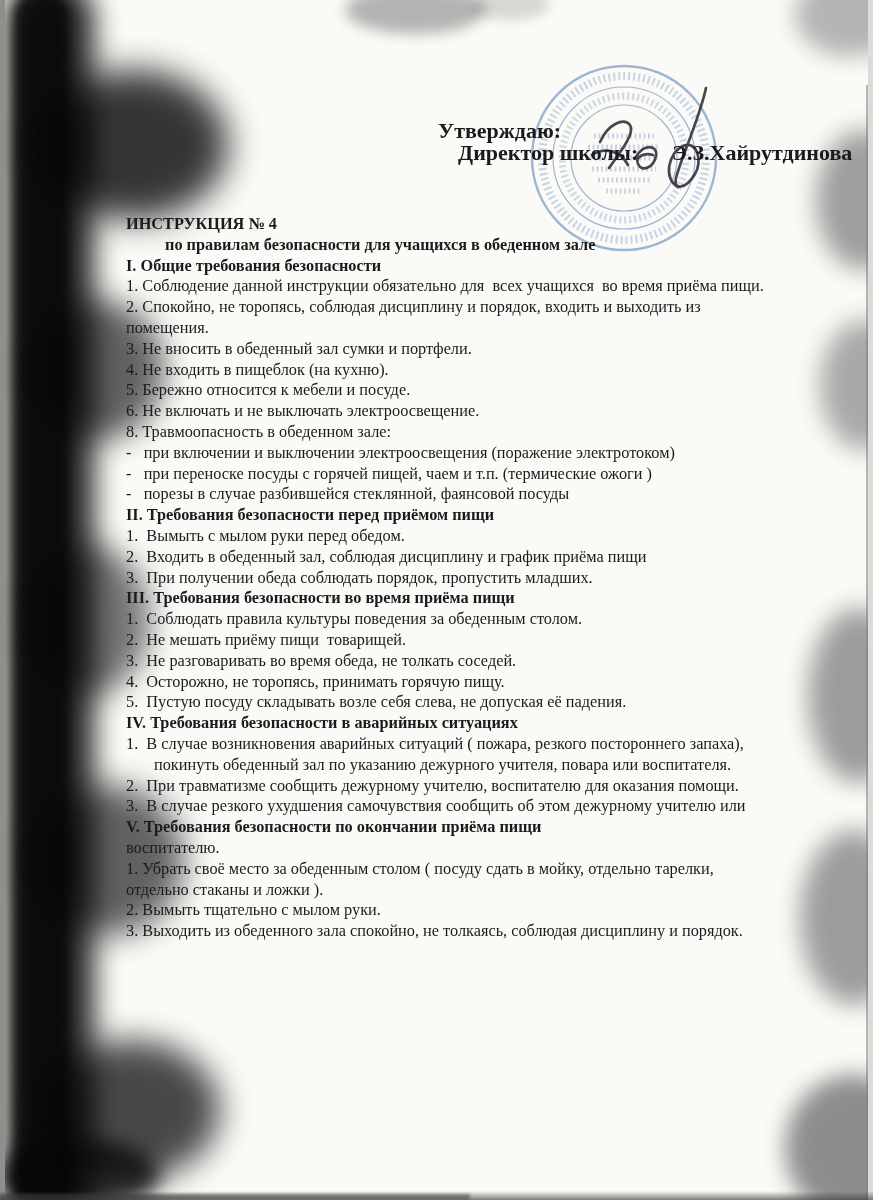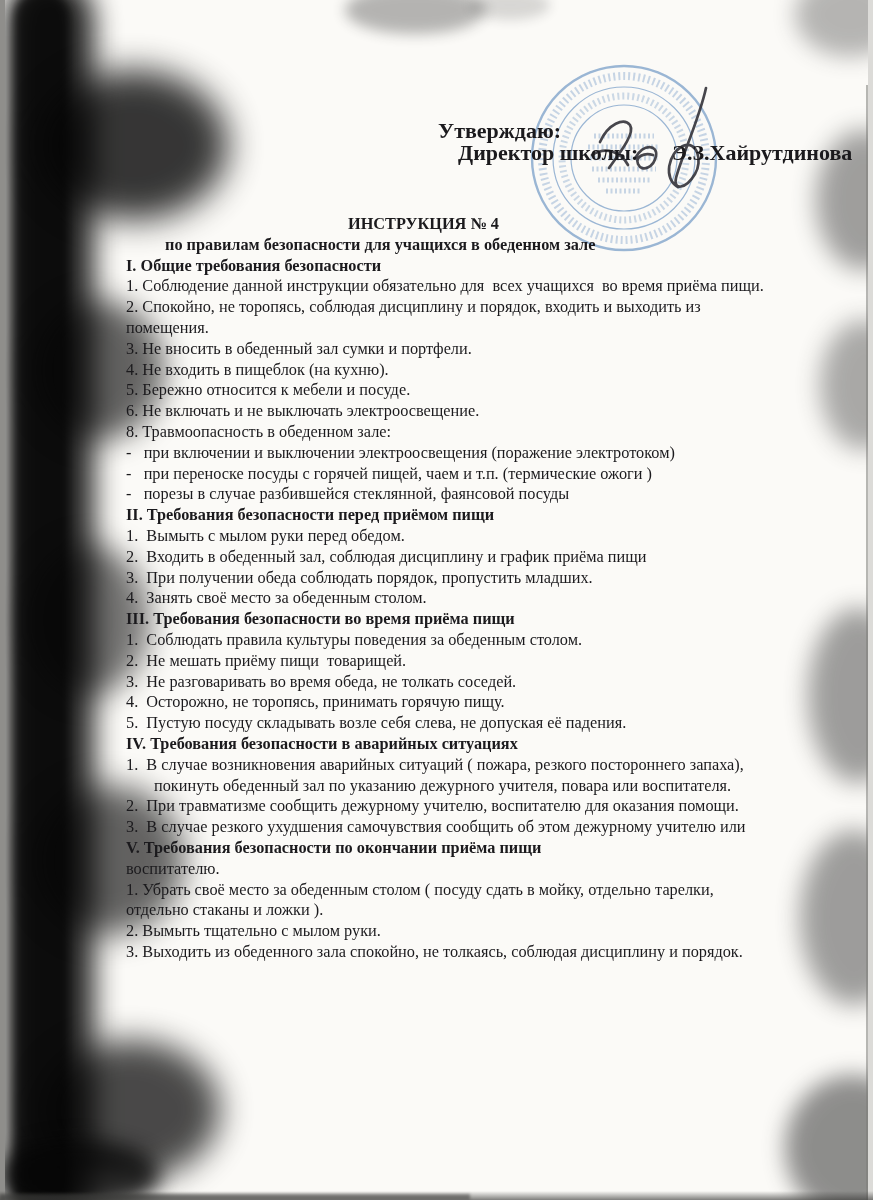--- a/index.html
+++ b/index.html
@@ -17,21 +17,21 @@
   .signature{position:absolute;left:578px;top:80px;width:155px;height:125px;}
   
   .approval span{position:absolute;font-weight:bold;font-size:22px;white-space:pre;}
   .ap1{left:438px;top:118px;}
   .ap2{left:458px;top:140px;}
   .ap3{left:672px;top:140px;}
   .doc{position:absolute;left:126px;top:214px;width:724px;font-size:16.3px;line-height:20.8px;}
   .line{margin:0;white-space:pre;}
   .heading{font-weight:bold;}
   .cont-indent{padding-left:28px;}
-  .title{font-weight:bold;margin-left:222px;}
+  .title{font-weight:bold;}
   .subtitle{font-weight:bold;margin-left:39px;}
 </style>
 </head>
 <body>
 
 <div class="canvas">
 
   <div class="blob" style="left:6px;top:-25px;width:88px;height:1255px;filter:blur(14px);opacity:.88;border-radius:44px;"></div>
   <div class="blob" style="left:14px;top:-10px;width:55px;height:1225px;filter:blur(5px);opacity:.75;border-radius:28px;"></div>
   <div class="blob" style="left:38px;top:70px;width:190px;height:150px;filter:blur(17px);opacity:.8;"></div>
@@ -103,21 +103,20 @@
         <p class="line">5. Бережно относится к мебели и посуде.</p>
         <p class="line">6. Не включать и не выключать электроосвещение.</p>
         <p class="line">8. Травмоопасность в обеденном зале:</p>
         <p class="line">-   при включении и выключении электроосвещения (поражение электротоком)</p>
         <p class="line">-   при переноске посуды с горячей пищей, чаем и т.п. (термические ожоги )</p>
         <p class="line">-   порезы в случае разбившейся стеклянной, фаянсовой посуды</p>
         <p class="line heading">II. Требования безопасности перед приёмом пищи</p>
         <p class="line">1.  Вымыть с мылом руки перед обедом.</p>
         <p class="line">2.  Входить в обеденный зал, соблюдая дисциплину и график приёма пищи</p>
         <p class="line">3.  При получении обеда соблюдать порядок, пропустить младших.</p>
-        <p class="line">4.  Занять своё место за обеденным столом.</p>
         <p class="line heading">III. Требования безопасности во время приёма пищи</p>
         <p class="line">1.  Соблюдать правила культуры поведения за обеденным столом.</p>
         <p class="line">2.  Не мешать приёму пищи  товарищей.</p>
         <p class="line">3.  Не разговаривать во время обеда, не толкать соседей.</p>
         <p class="line">4.  Осторожно, не торопясь, принимать горячую пищу.</p>
         <p class="line">5.  Пустую посуду складывать возле себя слева, не допуская её падения.</p>
         <p class="line heading">IV. Требования безопасности в аварийных ситуациях</p>
         <p class="line">1.  В случае возникновения аварийных ситуаций ( пожара, резкого постороннего запаха),</p>
         <p class="line cont-indent">покинуть обеденный зал по указанию дежурного учителя, повара или воспитателя.</p>
         <p class="line">2.  При травматизме сообщить дежурному учителю, воспитателю для оказания помощи.</p>

